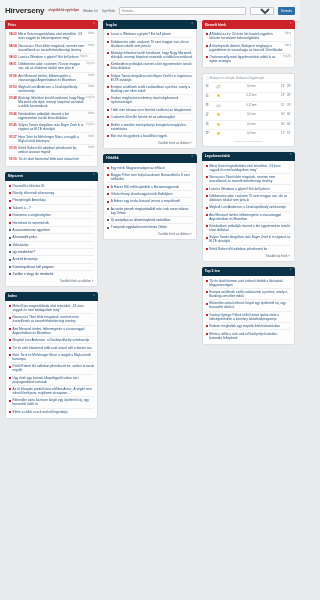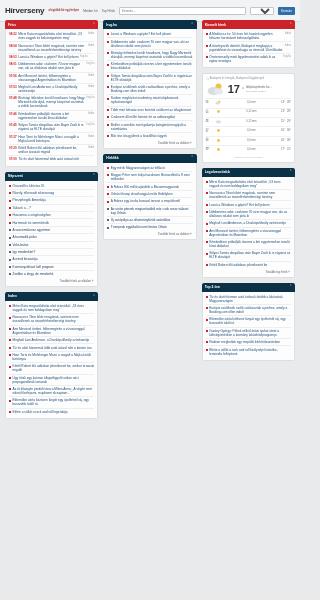--- a/index.html
+++ b/index.html
@@ -437,33 +437,20 @@
     </div>
 
     <div class="weather">
       <div class="wx-loc">
         <svg width="3" height="3" viewBox="0 0 10 10">
           <circle cx="5" cy="5" r="4" fill="none" stroke="#b0b5ba" stroke-width="1"></circle>
         </svg>
         <span>Budapest és környék, Budapest-Nagykörnyék</span>
       </div>
 
-      <div class="wx-now">
-        <svg width="20" height="14" viewBox="0 0 40 28">
-          <circle cx="25" cy="9" r="6" fill="#f6c13c"></circle>
-          <ellipse cx="16" cy="18" rx="13" ry="8" fill="#d9dde1"></ellipse>
-          <ellipse cx="25" cy="19" rx="9" ry="6" fill="#e6e9ec"></ellipse>
-        </svg>
-        <span class="wx-temp">17</span>
-        <span class="wx-deg">°</span>
-        <span class="wx-desc">
-          <span class="a">Időjárásjelentés ho...</span>
-          <span class="b">Gyenessé északi...</span>
-        </span>
-      </div>
 
       <div class="wx-row">
         <span class="wx-day">
           <span class="d">H</span>
           <span class="n">04</span>
         </span>
         <span class="wx-icon">
           <svg width="7" height="5" viewBox="0 0 40 28">
               <circle cx="25" cy="9" r="6" fill="#f6c13c"></circle>
               <ellipse cx="16" cy="18" rx="13" ry="8" fill="#d9dde1"></ellipse>

